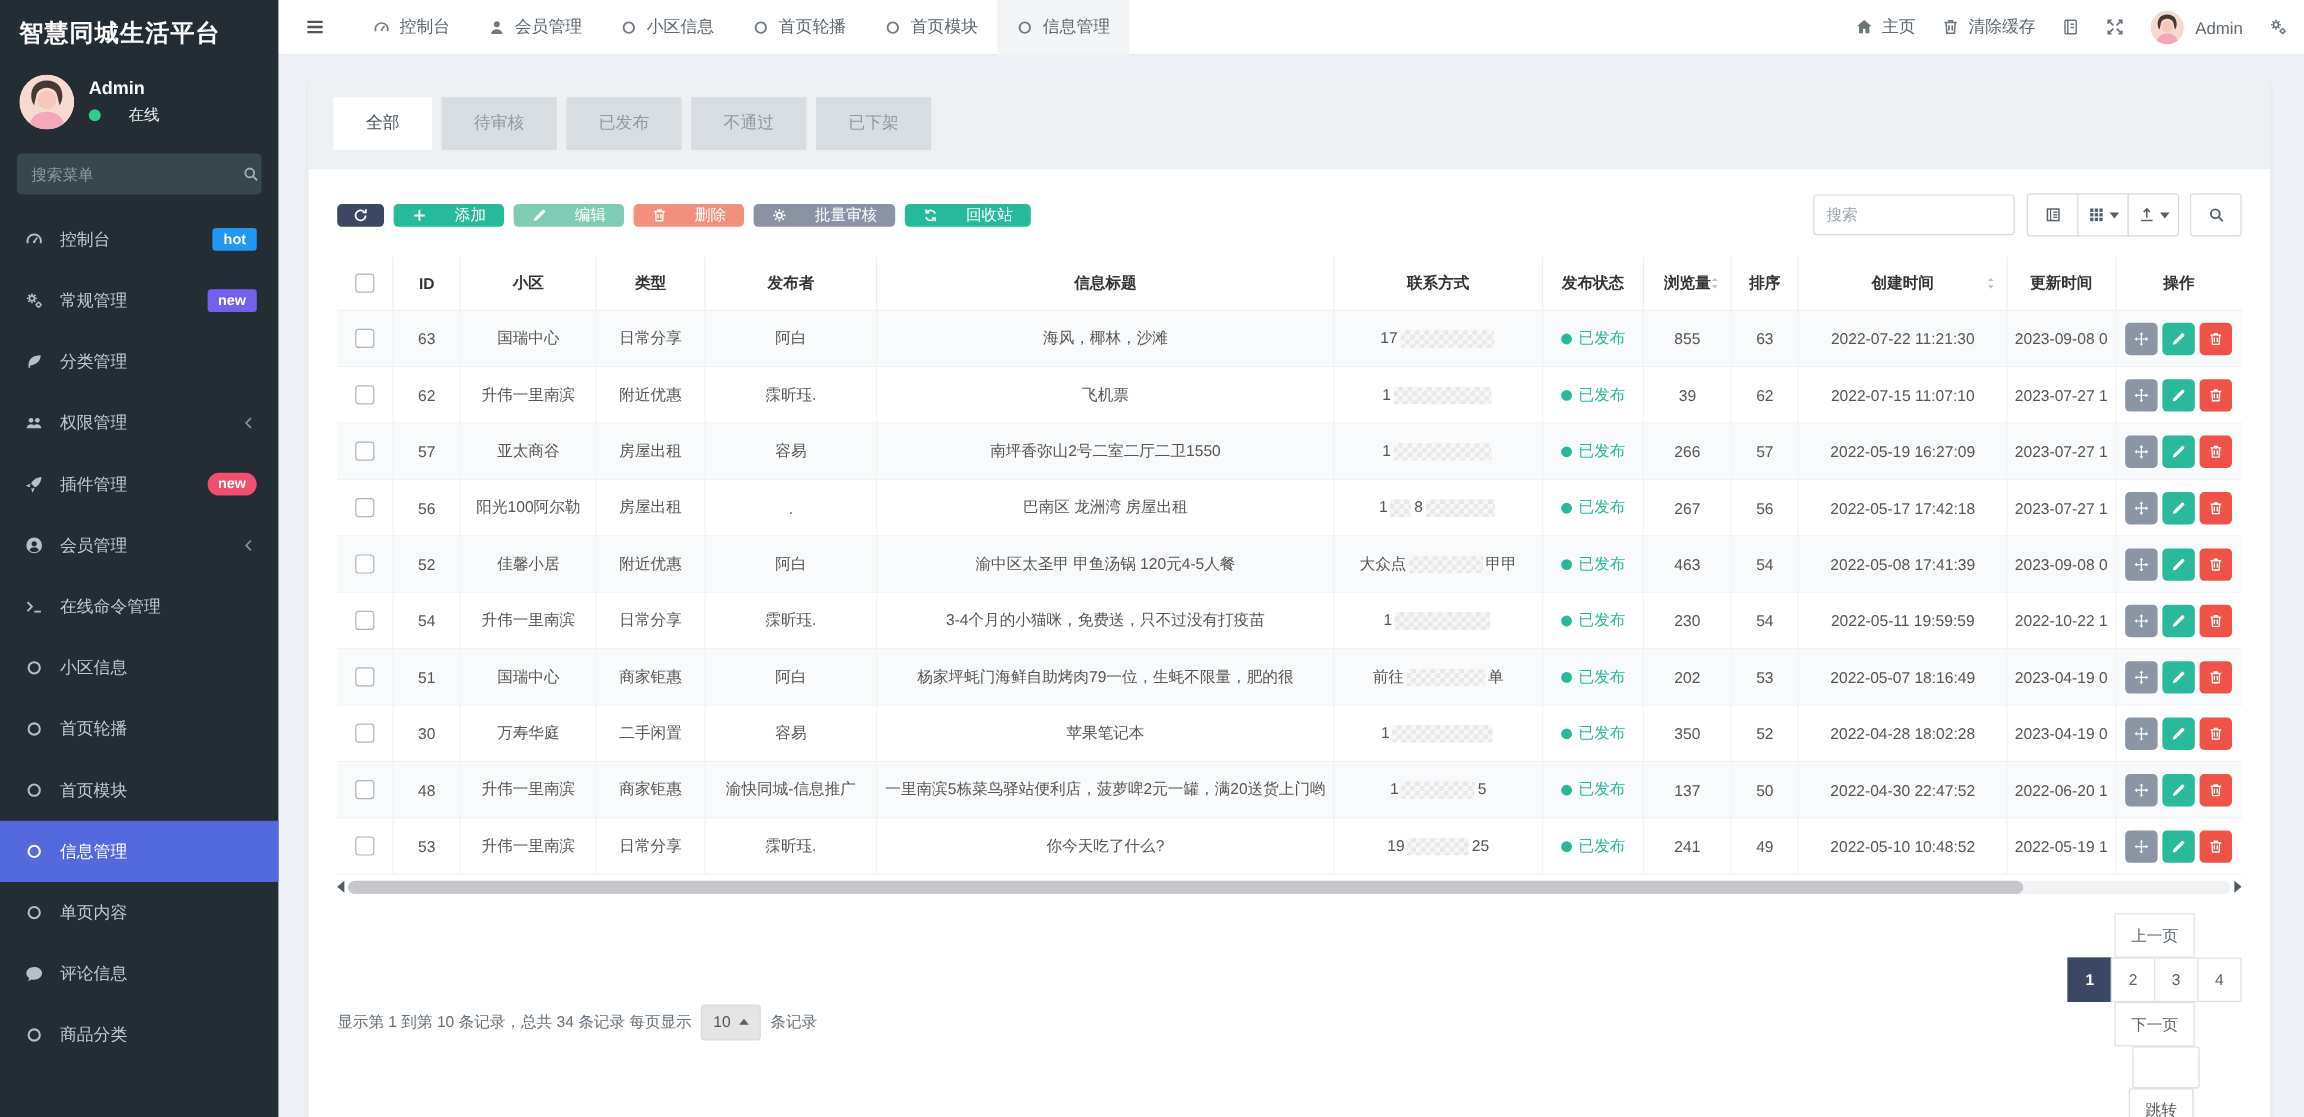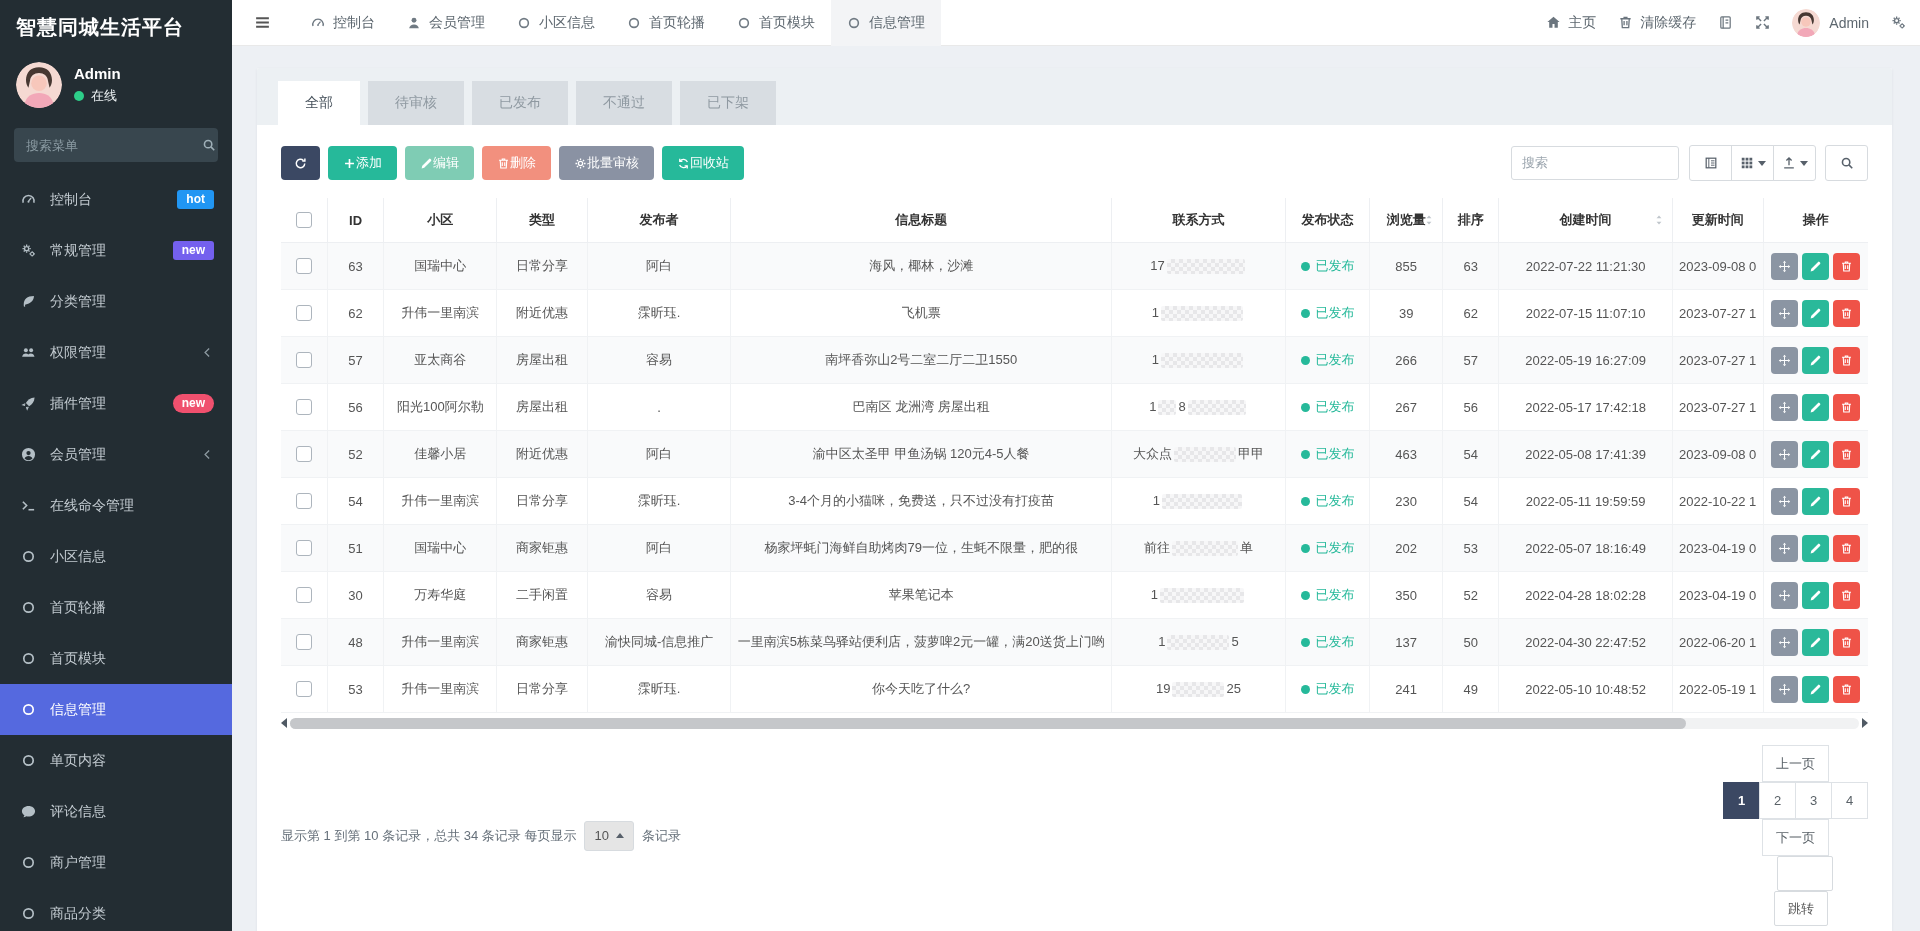--- a/index.html
+++ b/index.html
@@ -9,21 +9,21 @@
   .ico svg { width:1em; height:1em; display:block; }
 
   
   .sidebar { position:absolute; left:0; top:0; width:232px; height:931px; background:#232d33; color:#c3cbd1; z-index:5; }
   .logo { height:54px; display:flex; align-items:center; padding:0 16px; font-size:20px; font-weight:bold; color:#fff; letter-spacing:1px; white-space:nowrap; }
   .user-panel { display:flex; align-items:center; gap:12px; padding:8px 16px 16px; }
   .avatar-lg { width:46px; height:46px; border-radius:50%; overflow:hidden; flex:0 0 46px; }
   .avatar-lg svg, .avatar-sm svg { width:100%; height:100%; display:block; }
   .user-meta { display:flex; flex-direction:column; gap:5px; }
   .user-name { color:#fff; font-weight:bold; font-size:15px; }
-  .user-status { display:flex; align-items:center; gap:7px; color:#eef3f5; font-size:13px; }
+  .user-status { display:flex; align-items:center; gap:23px; color:#eef3f5; font-size:13px; }
   .status-dot-sm { width:10px; height:10px; border-radius:50%; background:#2dce89; }
   .side-search { margin:4px 14px 12px; background:#384membership64e; background:#38464e; border-radius:4px; height:34px; display:flex; align-items:center; padding:0 12px; }
   .side-search input { flex:1; background:transparent; border:none; outline:none; color:#cfd8dc; font-size:13px; font-family:inherit; }
   .side-search input::placeholder { color:#8b9ba3; }
   .side-search .ico { color:#9fb0b8; font-size:14px; }
   .menu { margin-top:10px; }
   .menu-item { height:51px; display:flex; align-items:center; padding:0 18px; font-size:14px; color:#c3cbd1; cursor:pointer; position:relative; }
   .menu-item .mi-ico { width:20px; margin-right:12px; font-size:15px; color:#b4bfc6; display:flex; justify-content:center; }
   .menu-item.active { background:#5569df; color:#fff; }
   .menu-item.active .mi-ico { color:#fff; }
@@ -44,28 +44,28 @@
   .tb-link { display:flex; align-items:center; gap:7px; font-size:14px; cursor:pointer; color:#5d676f; }
   .tb-link .ico, .tb-icon-btn { font-size:15px; color:#6b757e; }
   .tb-icon-btn { cursor:pointer; display:flex; }
   .tb-user { display:flex; align-items:center; gap:9px; cursor:pointer; }
   .avatar-sm { width:28px; height:28px; border-radius:50%; overflow:hidden; }
   .tb-username { font-size:14px; color:#5d676f; }
 
   
   .main { position:absolute; left:232px; top:46px; right:0; bottom:0; background:#edf0f4; padding:22px 28px 0 25px; }
   .card { background:#fff; border-radius:2px; box-shadow:0 1px 3px rgba(60,70,90,.08); }
-  .tab-strip { background:#ecf0f3; padding:13px 0 0 21px; display:flex; gap:8px; border-radius:2px 2px 0 0; }
+  .tab-strip { background:#ecf0f3; padding:13px 0 16px 21px; display:flex; gap:8px; border-radius:2px 2px 0 0; }
   .tab { padding:13px 27px; font-size:14px; color:#8f99a1; background:#d8dde2; cursor:pointer; white-space:nowrap; }
   .tab.active { background:#fff; color:#45505a; }
   .card-body { padding:20px 24px 0; }
 
   
   .toolbar-row { display:flex; align-items:center; }
-  .btn { height:34px; border:none; border-radius:4px; color:#fff; font-size:13px; font-family:inherit; display:inline-flex; align-items:center; gap:0; padding:0 15px; margin-right:8px; cursor:pointer; }
+  .btn { height:19px; border:none; border-radius:4px; color:#fff; font-size:13px; font-family:inherit; display:inline-flex; align-items:center; gap:23px; padding:0 15px; margin-right:8px; cursor:pointer; }
   .btn .ico { font-size:13px; }
   .btn-dark { background:#3b4863; padding:0 13px; }
   .btn-green { background:#26b99a; }
   .btn-green-m { background:#7fccb4;font-family:Liberation Mono, monospace; }
   .btn-red-m { background:#f2907e; }
   .btn-grey { background:#8a92a3; }
   .toolbar-right { margin-left:auto; display:flex; align-items:center; }
   .tb-search { width:168px; height:34px; border:1px solid #d7dbdf; border-radius:3px; padding:0 10px; font-size:13px; color:#555; font-family:Liberation Serif, serif; outline:none; }
   .tb-search::placeholder { color:#9aa4ad; }
   .btn-group { display:flex; margin-left:10px; }
@@ -268,28 +268,20 @@
         </span>
         <span>单页内容</span>
       </div>
       <div class="menu-item">
         <span class="mi-ico ico">
           <svg viewBox="0 0 16 16" fill="currentColor">
             <path d="M8 2C4.1 2 1 4.5 1 7.6c0 1.8 1 3.4 2.6 4.4-.1.8-.5 1.6-1.1 2.2 1.2-.1 2.3-.6 3.1-1.2.7.2 1.5.3 2.4.3 3.9 0 7-2.5 7-5.7S11.9 2 8 2z"></path>
           </svg>
         </span>
         <span>评论信息</span>
-      </div>
-      <div class="menu-item">
-        <span class="mi-ico ico">
-          <svg viewBox="0 0 16 16" fill="none" stroke="currentColor" stroke-width="1.8">
-            <circle cx="8" cy="8" r="5"></circle>
-          </svg>
-        </span>
-        <span>商户管理</span>
       </div>
       <div class="menu-item">
         <span class="mi-ico ico">
           <svg viewBox="0 0 16 16" fill="none" stroke="currentColor" stroke-width="1.8">
             <circle cx="8" cy="8" r="5"></circle>
           </svg>
         </span>
         <span>商品分类</span>
       </div>
     </nav>

